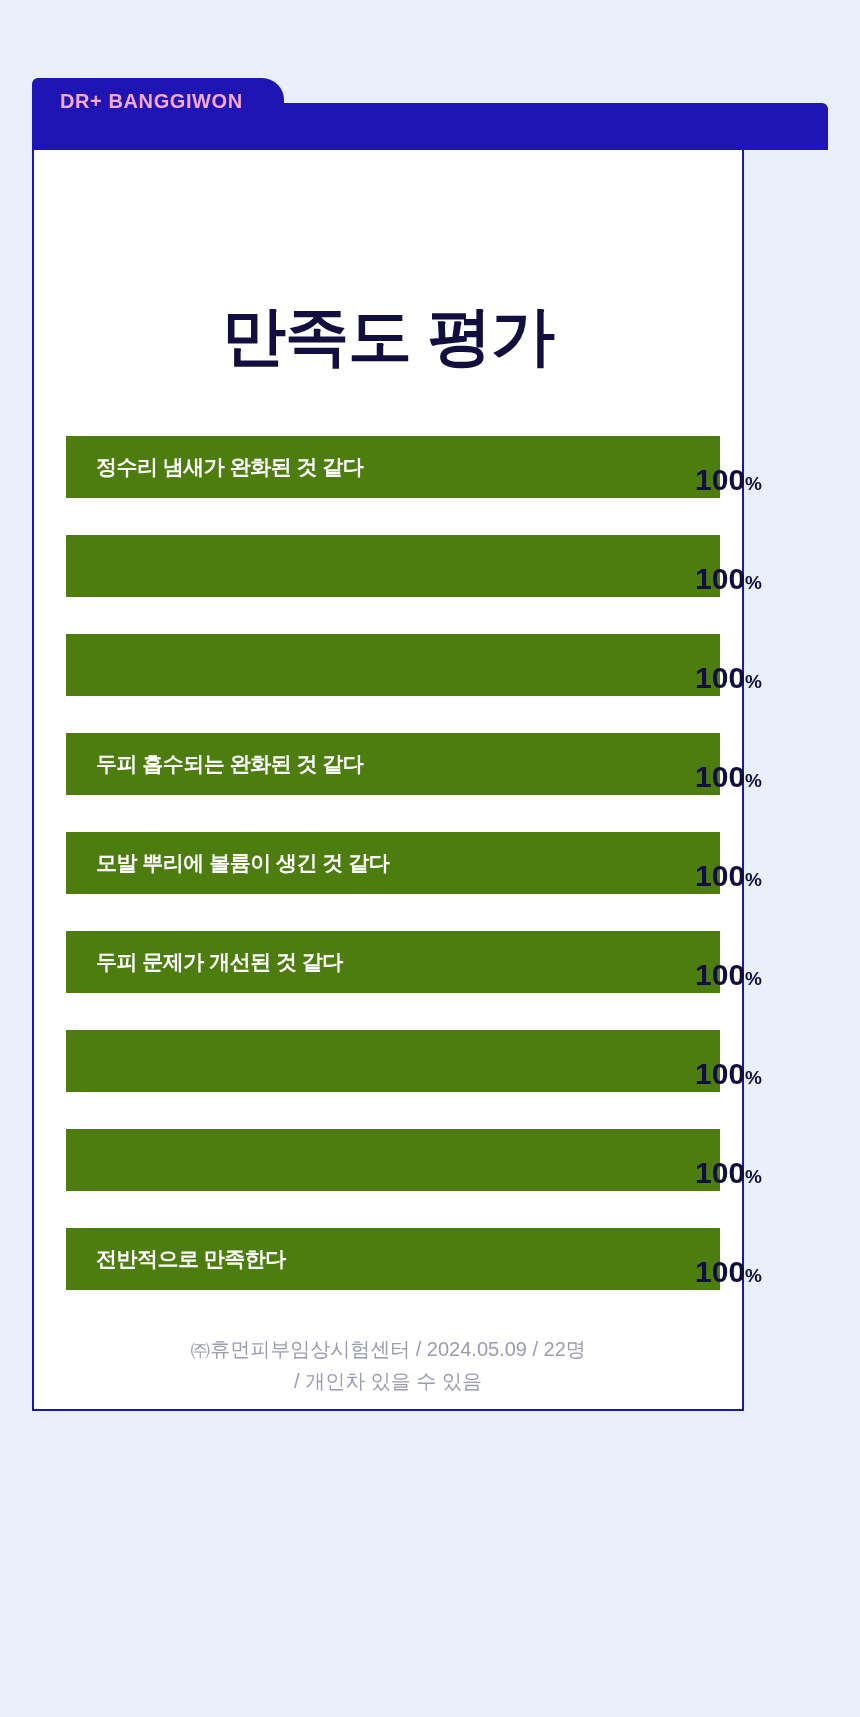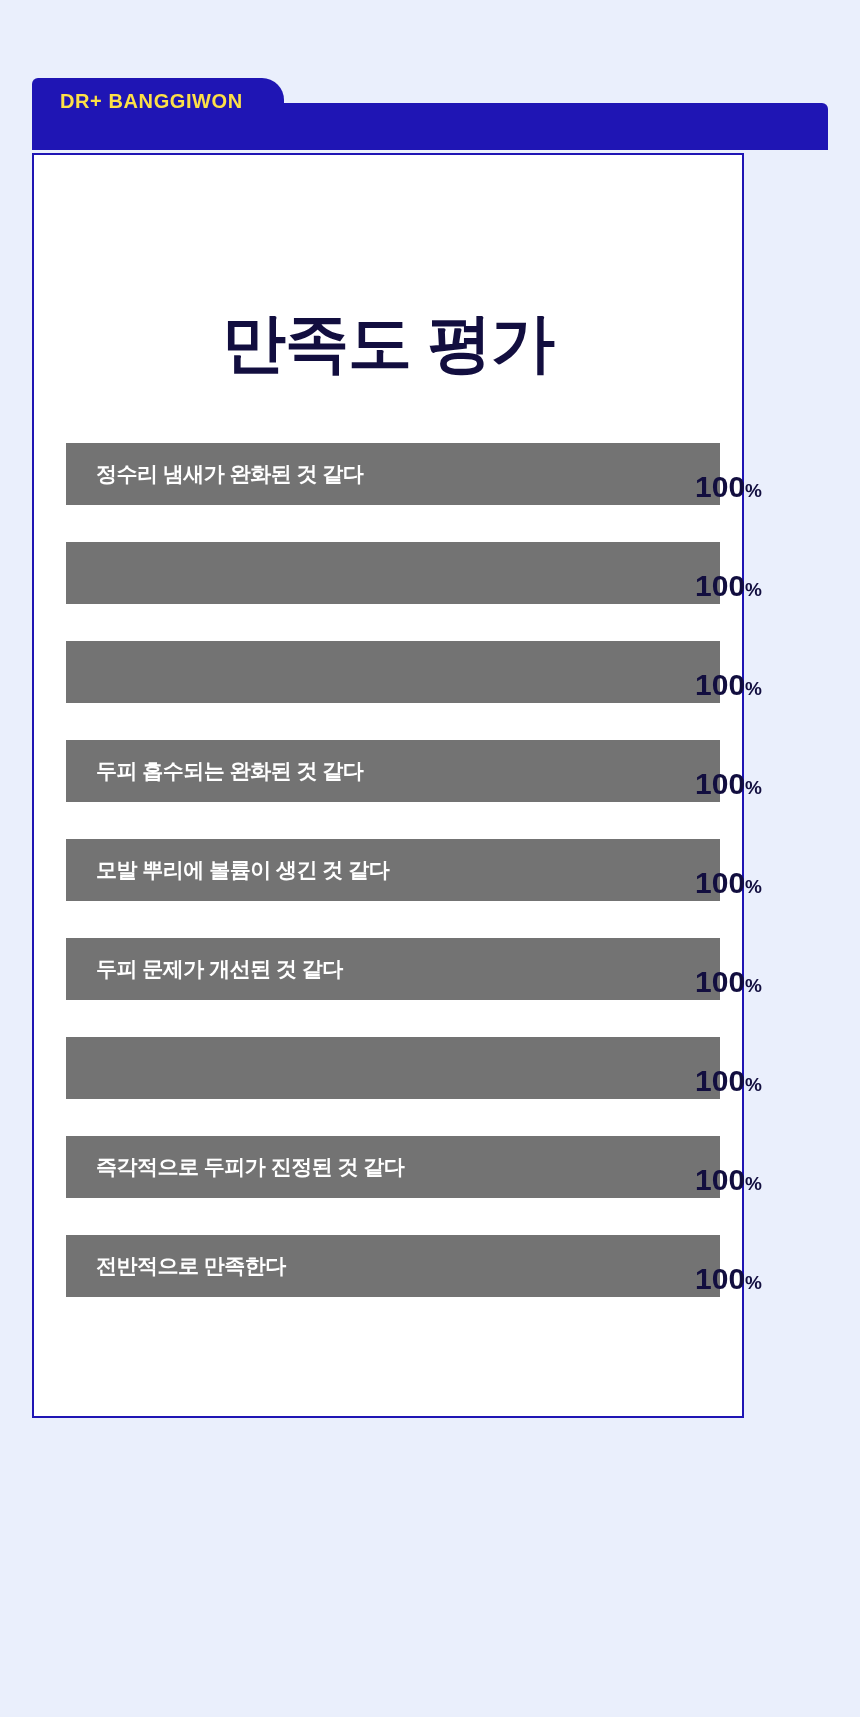--- a/index.html
+++ b/index.html
@@ -31,21 +31,21 @@
     height: 47px;
     background: #1f15b4;
     border-top-left-radius: 6px;
     border-top-right-radius: 22px;
     z-index: 3;
   }
   .brand-tab .brand-text {
     position: absolute;
     left: 28px;
     top: 12px;
-    color: #fde047;
+    color: #f9a8d4;
     font-size: 20px;
     font-weight: bold;
     letter-spacing: 0.6px;
     white-space: nowrap;
   }
 
   
   .header-band {
     position: absolute;
     left: 0;
@@ -54,21 +54,21 @@
     height: 47px;
     background: #1f15b4;
     border-top-right-radius: 6px;
     z-index: 2;
   }
 
   
   .card {
     position: absolute;
     left: 0;
-    top: 75px;
+    top: 68px;
     width: 712px;
     height: 1265px;
     background: #ffffff;
     border: 2px solid #1f15b4;
     box-sizing: border-box;
     z-index: 1;
   }
 
   .title {
     position: absolute;
@@ -86,21 +86,21 @@
     position: absolute;
     left: 32px;
     top: 288px;
     width: 724px;
   }
 
   .bar-row {
     position: relative;
     width: 654px;
     height: 62px;
-    background: #737373;
+    background: #4d7c0f;
     margin-bottom: 37px;
     box-sizing: border-box;
   }
 
   .bar-label {
     position: absolute;
     left: 30px;
     top: 0;
     height: 62px;
     line-height: 62px;
@@ -181,26 +181,29 @@
       <div class="bar-row">
         <span class="bar-label">두피 문제가 개선된 것 같다</span>
         <span class="bar-value"><span>100</span><span class="pct">%</span></span>
       </div>
 
       <div class="bar-row">
         <span class="bar-value"><span>100</span><span class="pct">%</span></span>
       </div>
 
       <div class="bar-row">
-        <span class="bar-label">즉각적으로 두피가 진정된 것 같다</span>
         <span class="bar-value"><span>100</span><span class="pct">%</span></span>
       </div>
 
       <div class="bar-row">
         <span class="bar-label">전반적으로 만족한다</span>
         <span class="bar-value"><span>100</span><span class="pct">%</span></span>
       </div>
 
     </div>
 
+    <div class="footnote">
+      <div>㈜휴먼피부임상시험센터  / 2024.05.09 / 22명</div>
+      <div>/ 개인차 있을 수 있음</div>
+    </div>
 
   </div>
 </div>
 
 </body></html>

